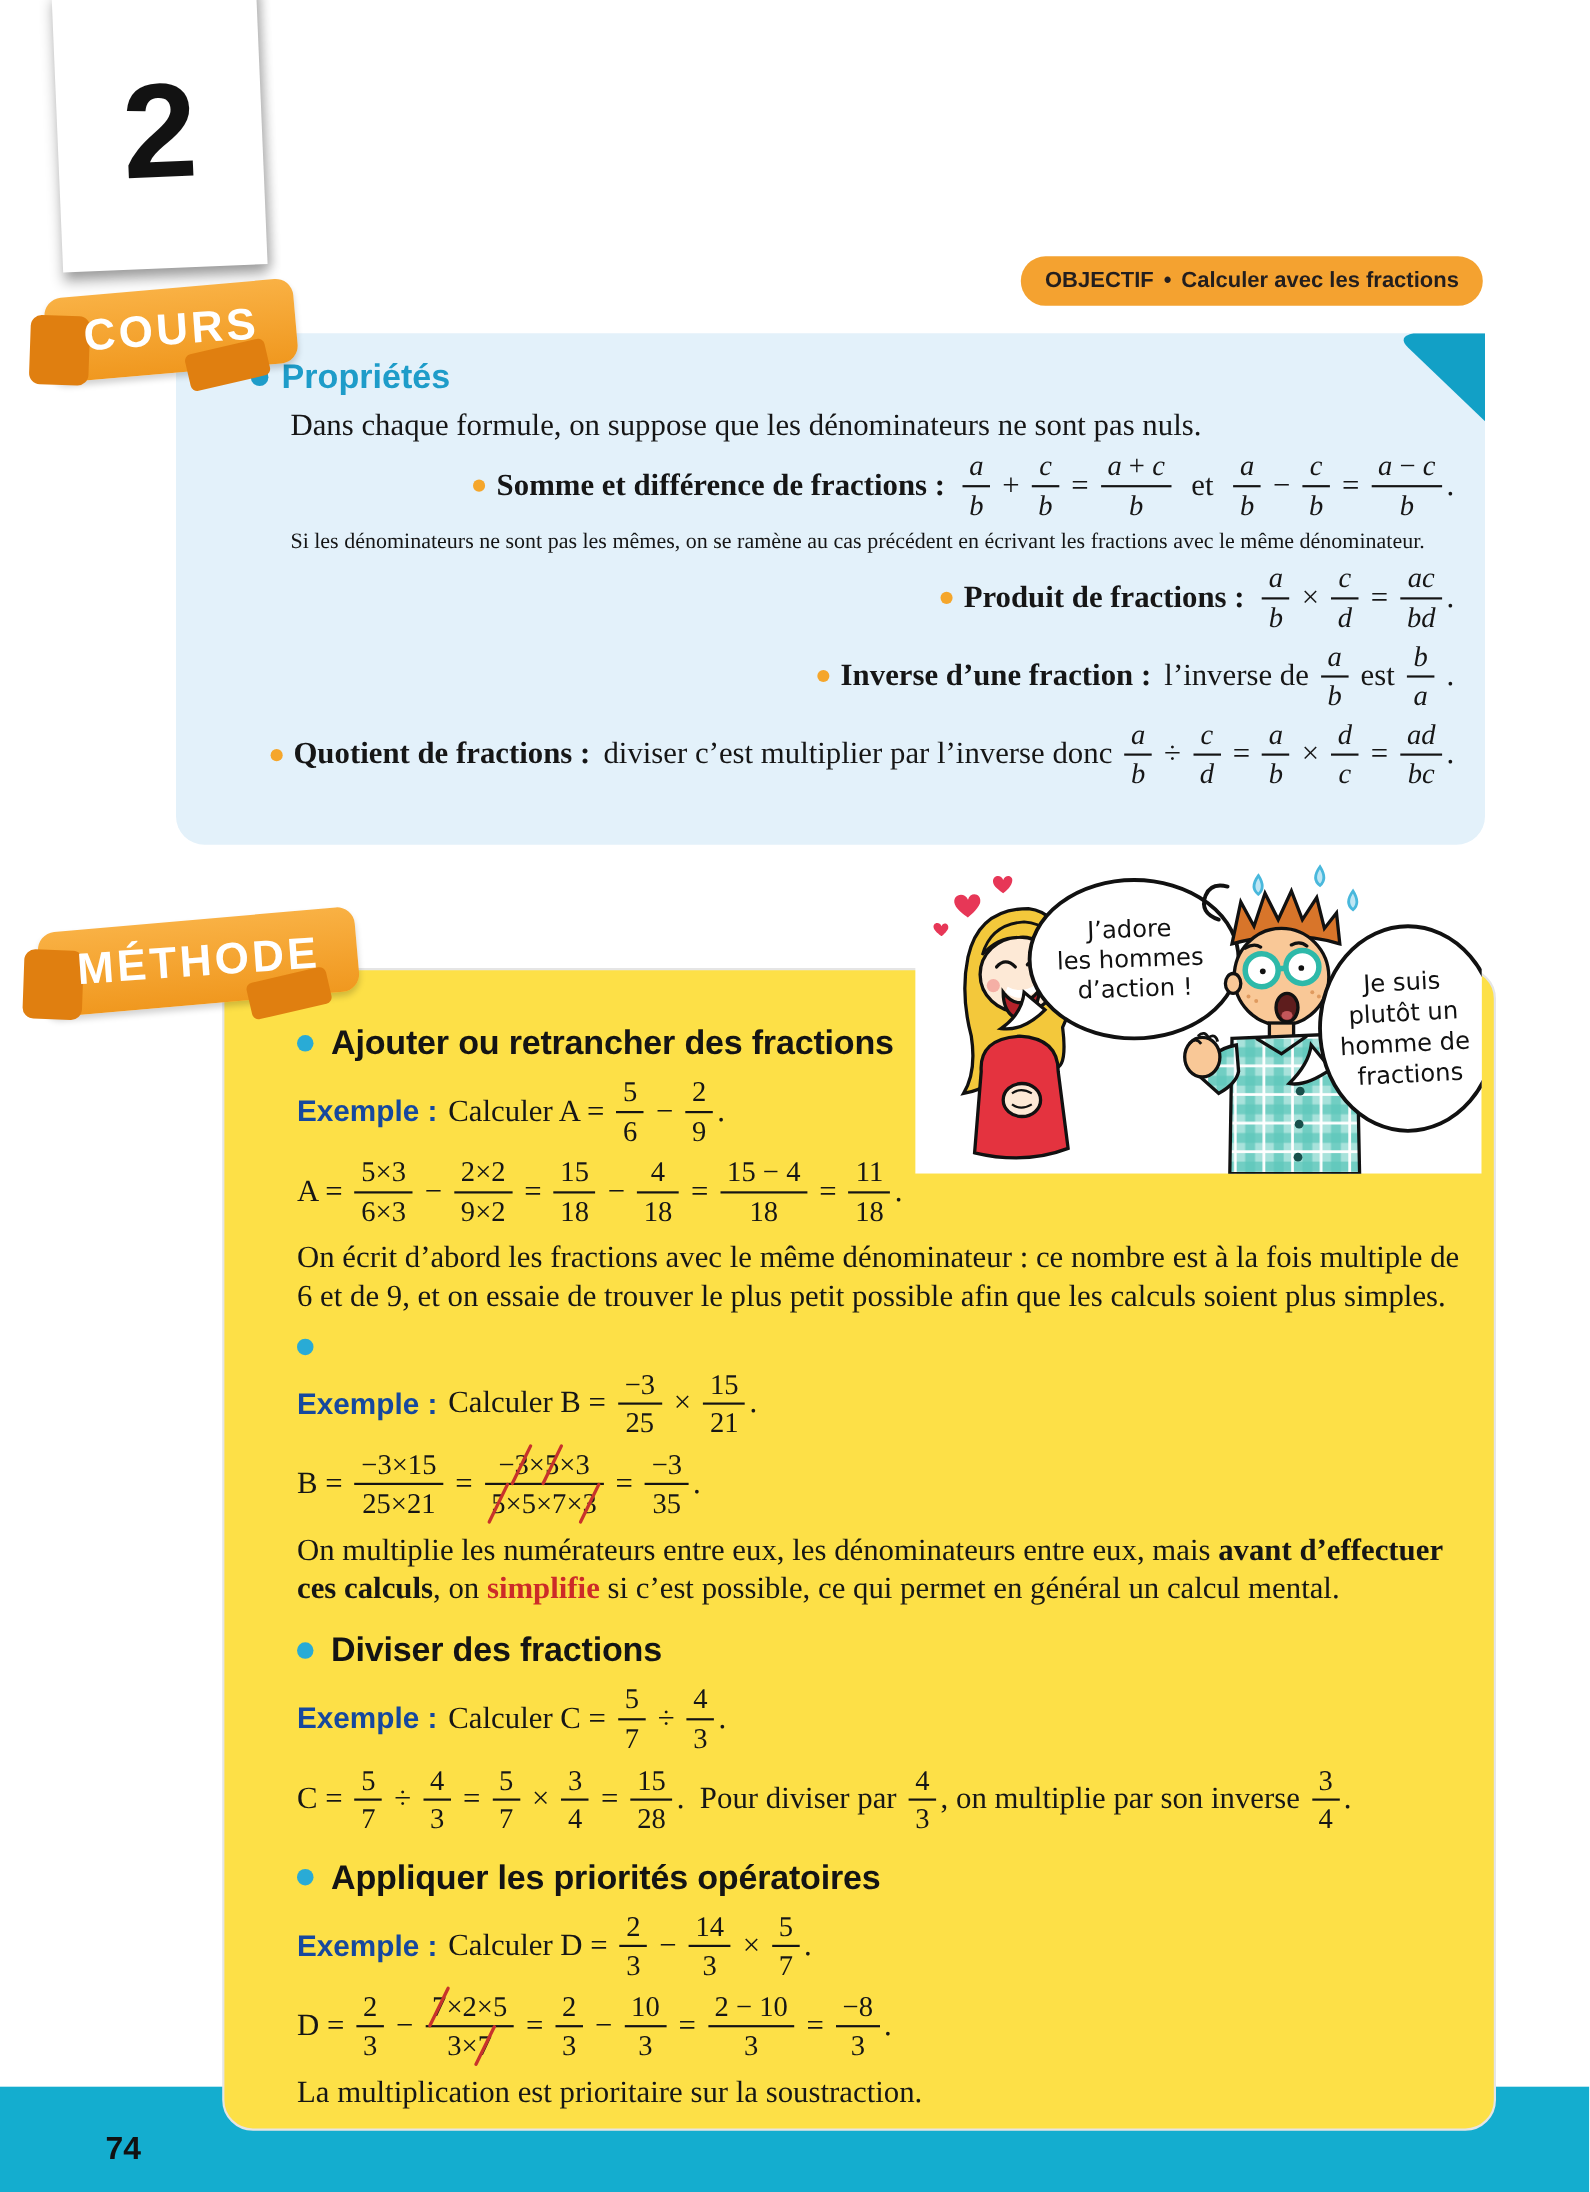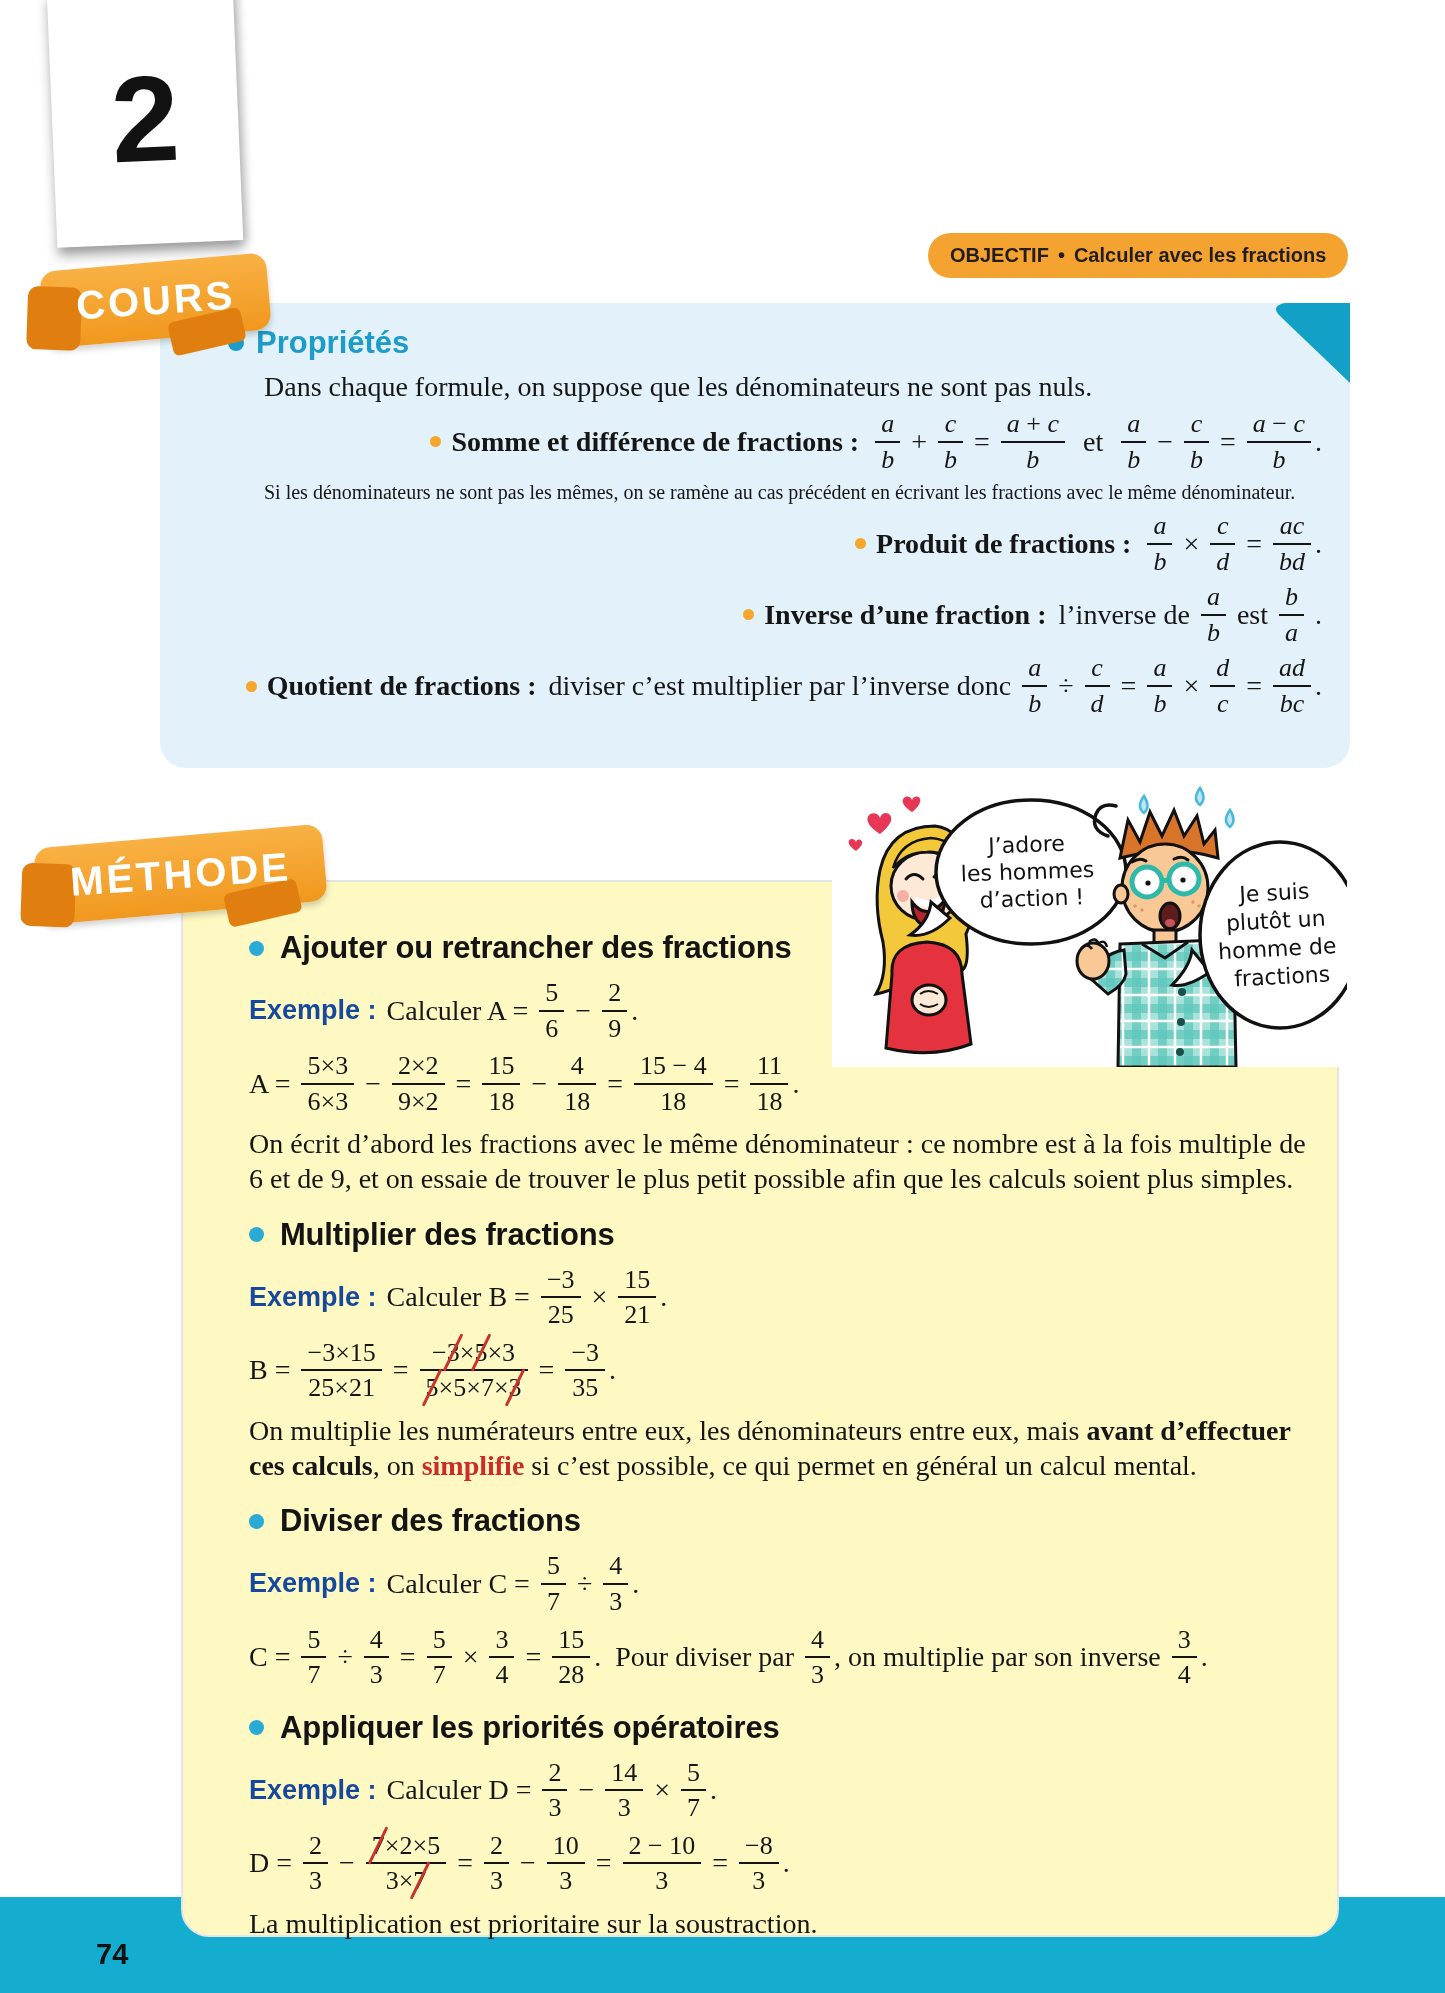--- a/index.html
+++ b/index.html
@@ -65,22 +65,22 @@
   .red{color:var(--accent_red);}
   .fr{display:inline-flex;flex-direction:column;align-items:stretch;text-align:center;
         margin:0 4px;font-size:26px;line-height:1.06;}
   .fr .n{border-bottom:2px solid #141414;padding:1px 6px 3px;}
   .fr .d{padding:3px 6px 1px;}
   .x{position:relative;display:inline-block;}
   .x::after{content:"";position:absolute;left:50%;top:-26%;width:3px;height:150%;
         background:#C8332B;border-radius:2px;transform:translateX(-50%) rotate(26deg);}
 
   
-  .method-card{position:absolute;left:181px;top:880px;width:1158px;height:1057px;z-index:1;
-        background:#fef9c3;border:2px solid #E5E5E5;border-radius:28px;box-sizing:border-box;
+  .method-card{position:absolute;left:202px;top:880px;width:1158px;height:1057px;z-index:1;
+        background:#fde047;border:2px solid #E5E5E5;border-radius:28px;box-sizing:border-box;
         padding:28px 28px 0 66px;}
   .m-head{display:flex;align-items:center;margin:20px 0 12px 0;
         font:700 31px "Liberation Sans",sans-serif;color:#141414;letter-spacing:-.2px;}
   .ex-line{display:flex;align-items:center;margin:2px 0 2px 0;}
   .ex-label{font:700 27px "Liberation Sans",sans-serif;color:var(--exemple_blue);
         margin-right:10px;white-space:nowrap;}
   .eq-line{margin:8px 0 10px 0;}
   .note{margin:4px 0 20px 0;font-size:28px;line-height:1.26;max-width:1064px;}
   .note .b{font-weight:700;}
   .note span{white-space:normal;}
@@ -158,21 +158,20 @@
         <span class="ex-label">Exemple :</span>
         <span class="eq"><span>Calculer A = </span><span class="fr"><span class="n"><span>5</span></span><span class="d"><span>6</span></span></span><span> − </span><span class="fr"><span class="n"><span>2</span></span><span class="d"><span>9</span></span></span><span>.</span></span>
       </div>
       <div class="eq eq-line"><span>A = </span><span class="fr"><span class="n"><span>5×3</span></span><span class="d"><span>6×3</span></span></span><span> − </span><span class="fr"><span class="n"><span>2×2</span></span><span class="d"><span>9×2</span></span></span><span> = </span><span class="fr"><span class="n"><span>15</span></span><span class="d"><span>18</span></span></span><span> − </span><span class="fr"><span class="n"><span>4</span></span><span class="d"><span>18</span></span></span><span> = </span><span class="fr"><span class="n"><span>15 − 4</span></span><span class="d"><span>18</span></span></span><span> = </span><span class="fr"><span class="n"><span>11</span></span><span class="d"><span>18</span></span></span><span>.</span></div>
       <p class="note"><span>On écrit d’abord les fractions avec le même dénominateur : ce nombre est à la fois multiple de 6 et de 9, et on essaie de trouver le plus petit possible afin que les calculs soient plus simples.</span></p>
     </div>
 
     <div>
       <h3 class="m-head">
         <span class="dot c"></span>
-        <span>Multiplier des fractions</span>
       </h3>
       <div class="ex-line">
         <span class="ex-label">Exemple :</span>
         <span class="eq"><span>Calculer B = </span><span class="fr"><span class="n"><span>−3</span></span><span class="d"><span>25</span></span></span><span> × </span><span class="fr"><span class="n"><span>15</span></span><span class="d"><span>21</span></span></span><span>.</span></span>
       </div>
       <div class="eq eq-line"><span>B = </span><span class="fr"><span class="n"><span>−3×15</span></span><span class="d"><span>25×21</span></span></span><span> = </span><span class="fr"><span class="n"><span>−</span><span class="x">3</span><span>×</span><span class="x">5</span><span>×3</span></span><span class="d"><span class="x">5</span><span>×5×7×</span><span class="x">3</span></span></span><span> = </span><span class="fr"><span class="n"><span>−3</span></span><span class="d"><span>35</span></span></span><span>.</span></div>
       <p class="note"><span>On multiplie les numérateurs entre eux, les dénominateurs entre eux, mais </span><span class="b">avant d’effectuer ces calculs</span><span>, on </span><span class="b red">simplifie</span><span> si c’est possible, ce qui permet en général un calcul mental.</span></p>
     </div>
 
     <div>

